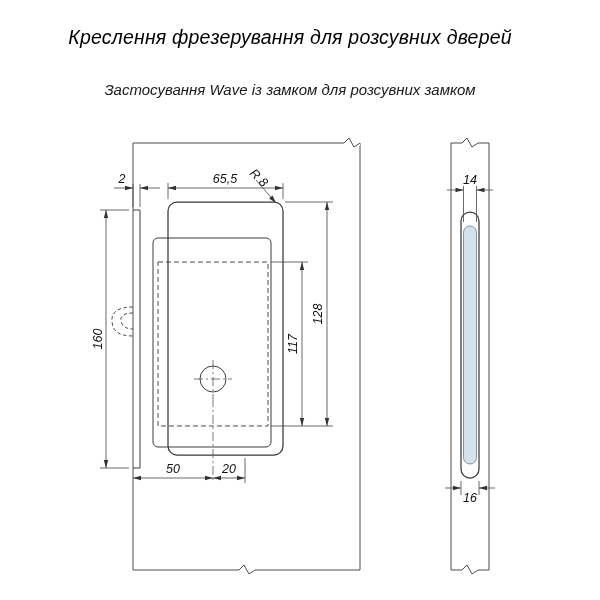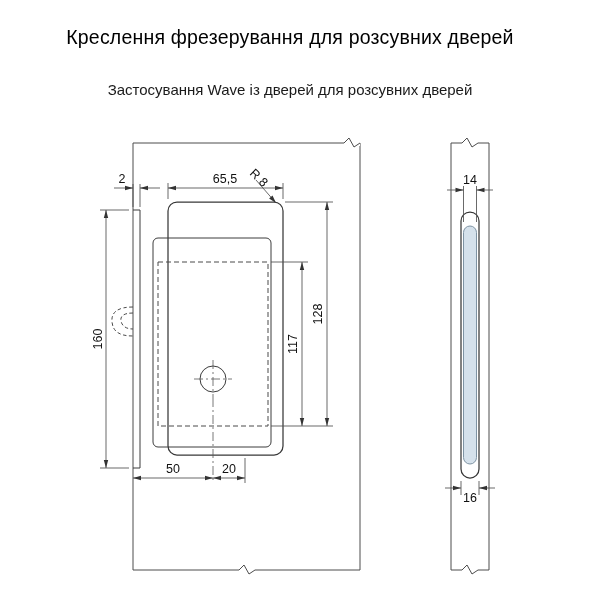--- a/index.html
+++ b/index.html
@@ -1,17 +1,17 @@
 <!DOCTYPE html>
 <html><head>
 <meta charset="utf-8">
 <style>
   html,body{margin:0;padding:0;background:#ffffff;}
   .canvas{position:relative;width:580px;height:600px;background:#fff;
-          font-family:"Liberation Sans",sans-serif;overflow:hidden;}
+          font-family:"Liberation Sans",sans-serif;overflow:hidden;font-style:italic;}
   .title{position:absolute;top:26px;left:0;width:100%;text-align:center;
          font-size:19.5px;color:#000;letter-spacing:.2px;}
   .subtitle{position:absolute;top:81px;left:0;width:100%;text-align:center;
          font-size:15px;color:#1a1a1a;}
   svg{position:absolute;top:0;left:0;}
   .frame{stroke:#4c4c4c;stroke-width:1;fill:none;}
   .obj{stroke:#383838;stroke-width:1.25;fill:none;}
   .obj2{stroke:#3d3d3d;stroke-width:1;fill:none;}
   .hidden-ln{stroke:#4a4a4a;stroke-width:1;fill:none;stroke-dasharray:5 3;}
   .hook{stroke:#4a4a4a;stroke-width:1;fill:none;stroke-dasharray:3.5 2.5;}
@@ -20,21 +20,21 @@
   .arrow{fill:#333;stroke:none;}
   .brk{stroke:#4c4c4c;stroke-width:1;fill:none;}
   .mask{stroke:#fff;stroke-width:6;fill:none;}
   text{font-family:"Liberation Sans",sans-serif;font-size:12.5px;fill:#111;}
 </style>
 </head>
 <body>
 
 <div class="canvas">
   <div class="title">Креслення фрезерування для розсувних дверей</div>
-  <div class="subtitle">Застосування Wave із дверей для розсувних дверей</div>
+  <div class="subtitle">Застосування Wave із замком для розсувних замком</div>
 
   <svg width="600" height="600" viewBox="0 0 600 600">
 
     <g>
 
       <g>
         <line class="frame" x1="133" y1="143" x2="133" y2="570"></line>
         <line class="frame" x1="360" y1="143" x2="360" y2="570"></line>
         <line class="frame" x1="133" y1="143" x2="360" y2="143"></line>
         <line class="frame" x1="133" y1="570" x2="360" y2="570"></line>

